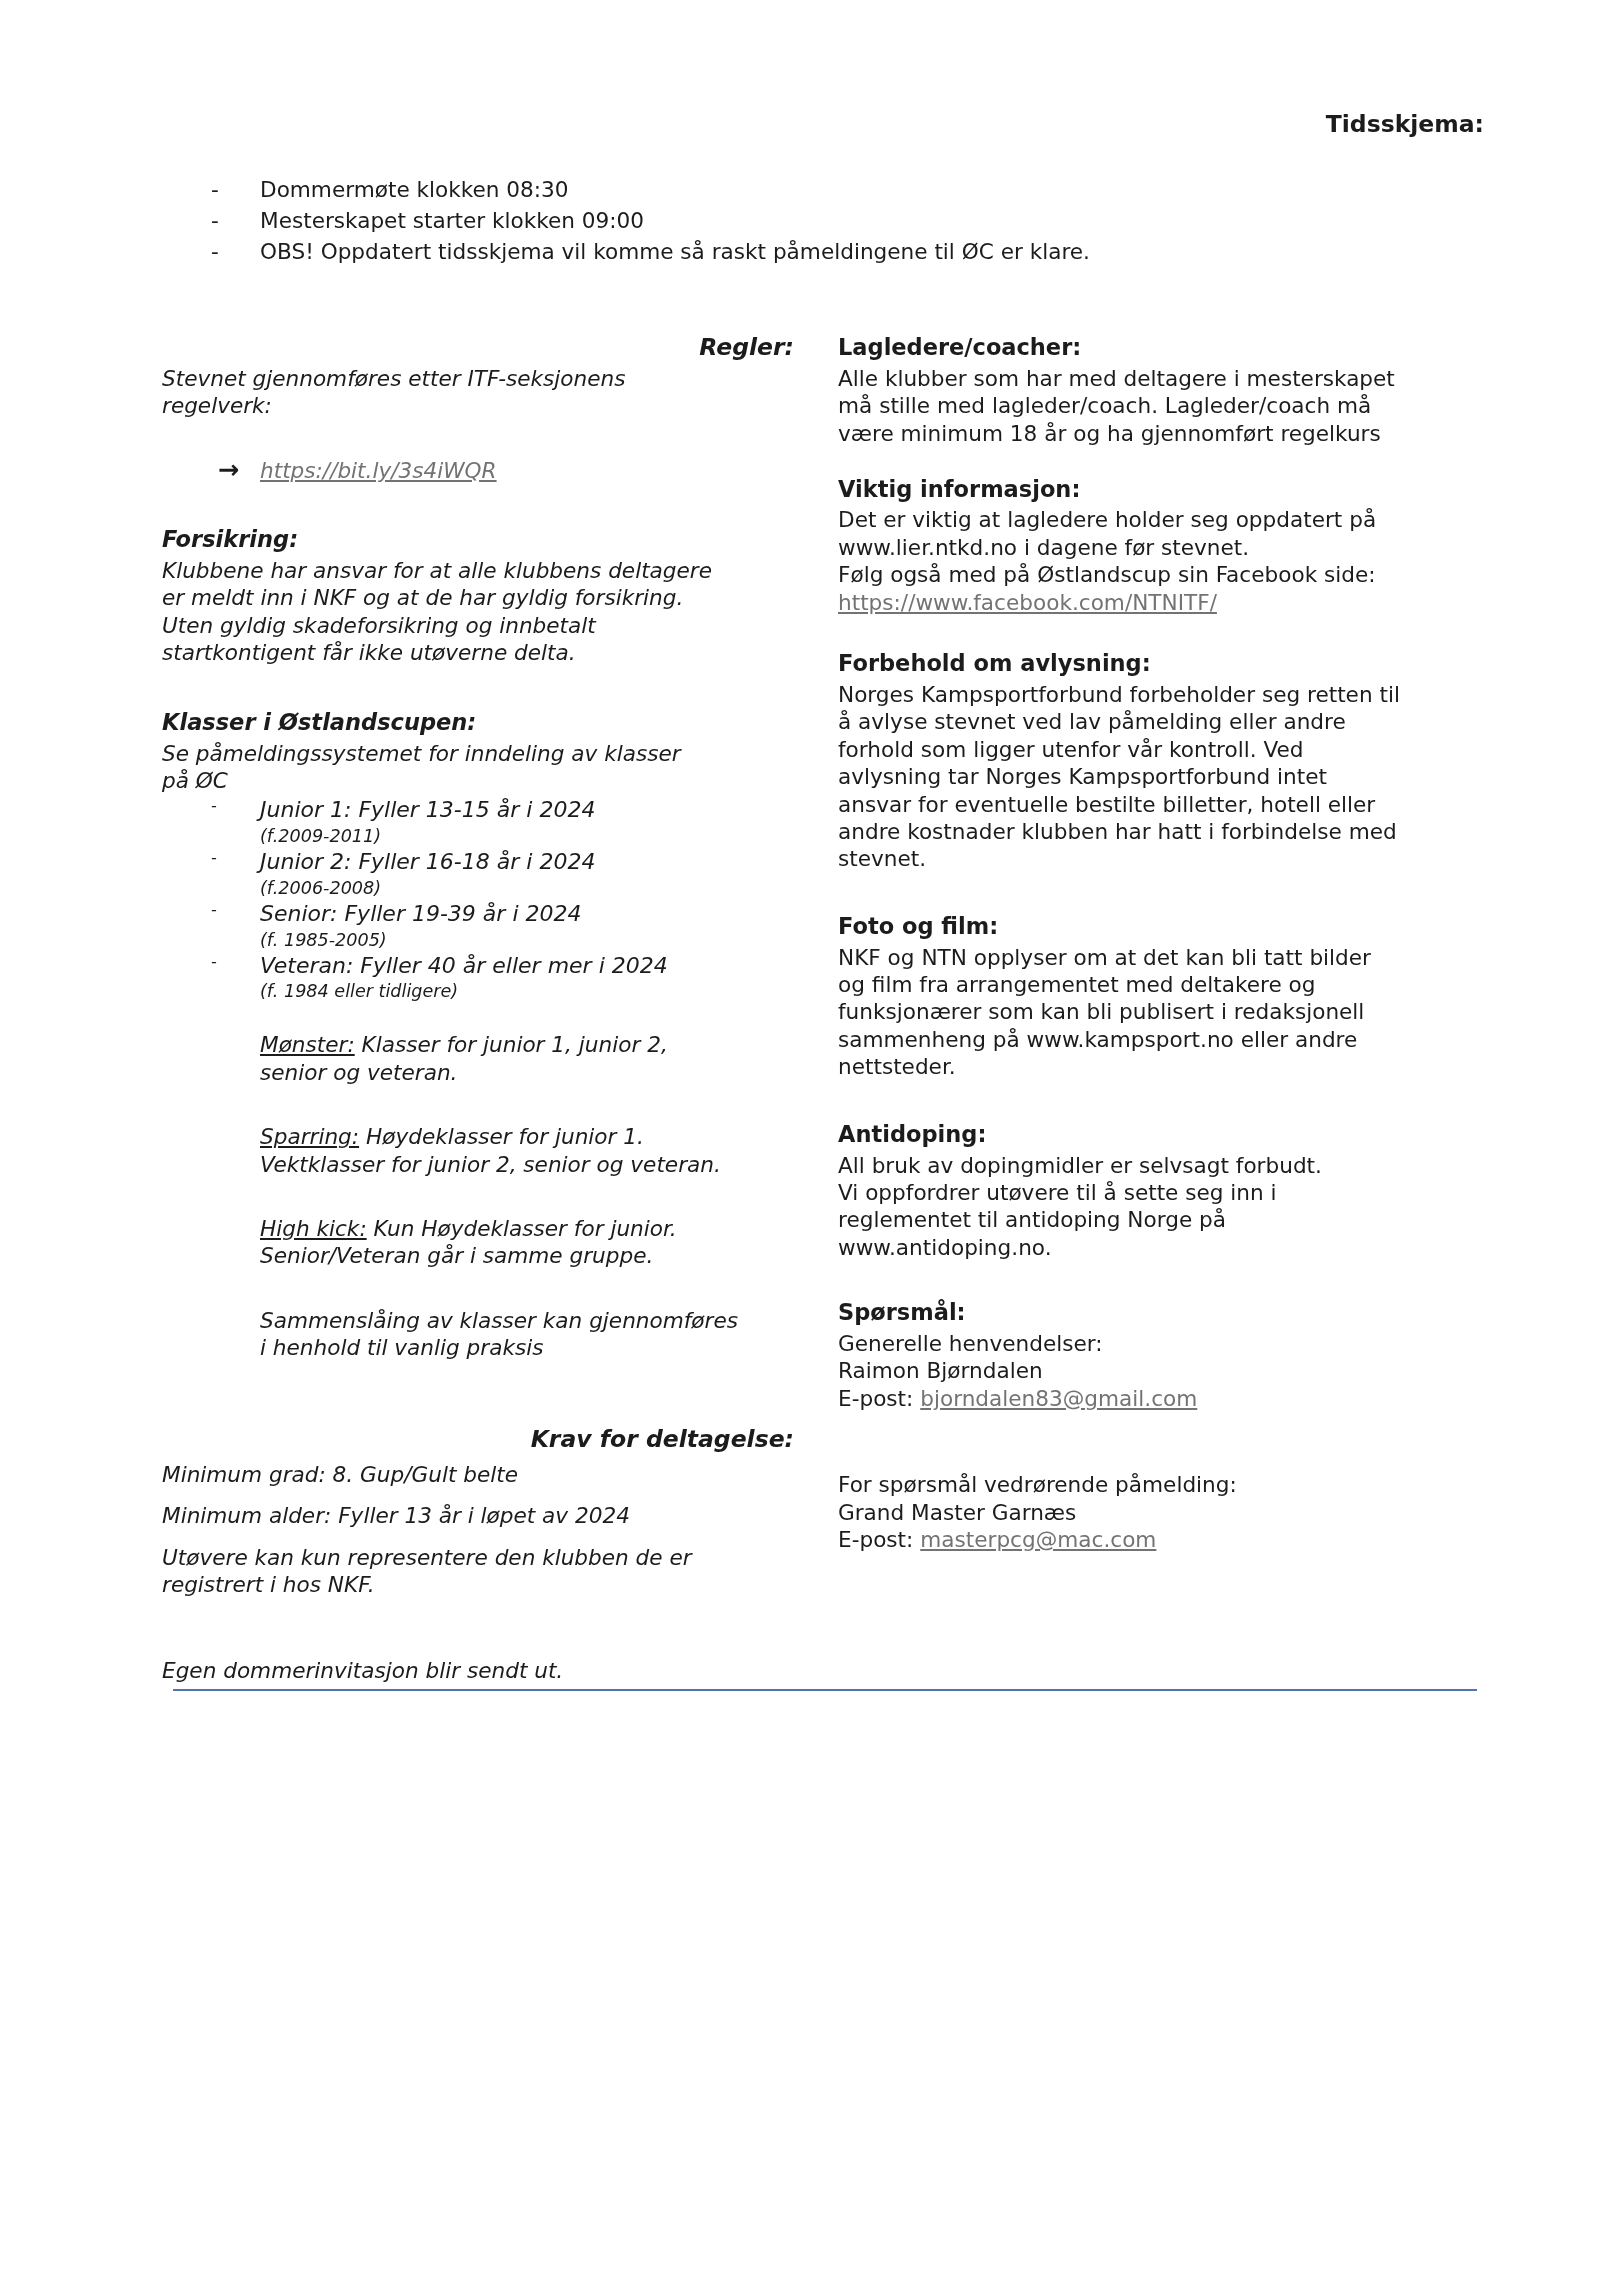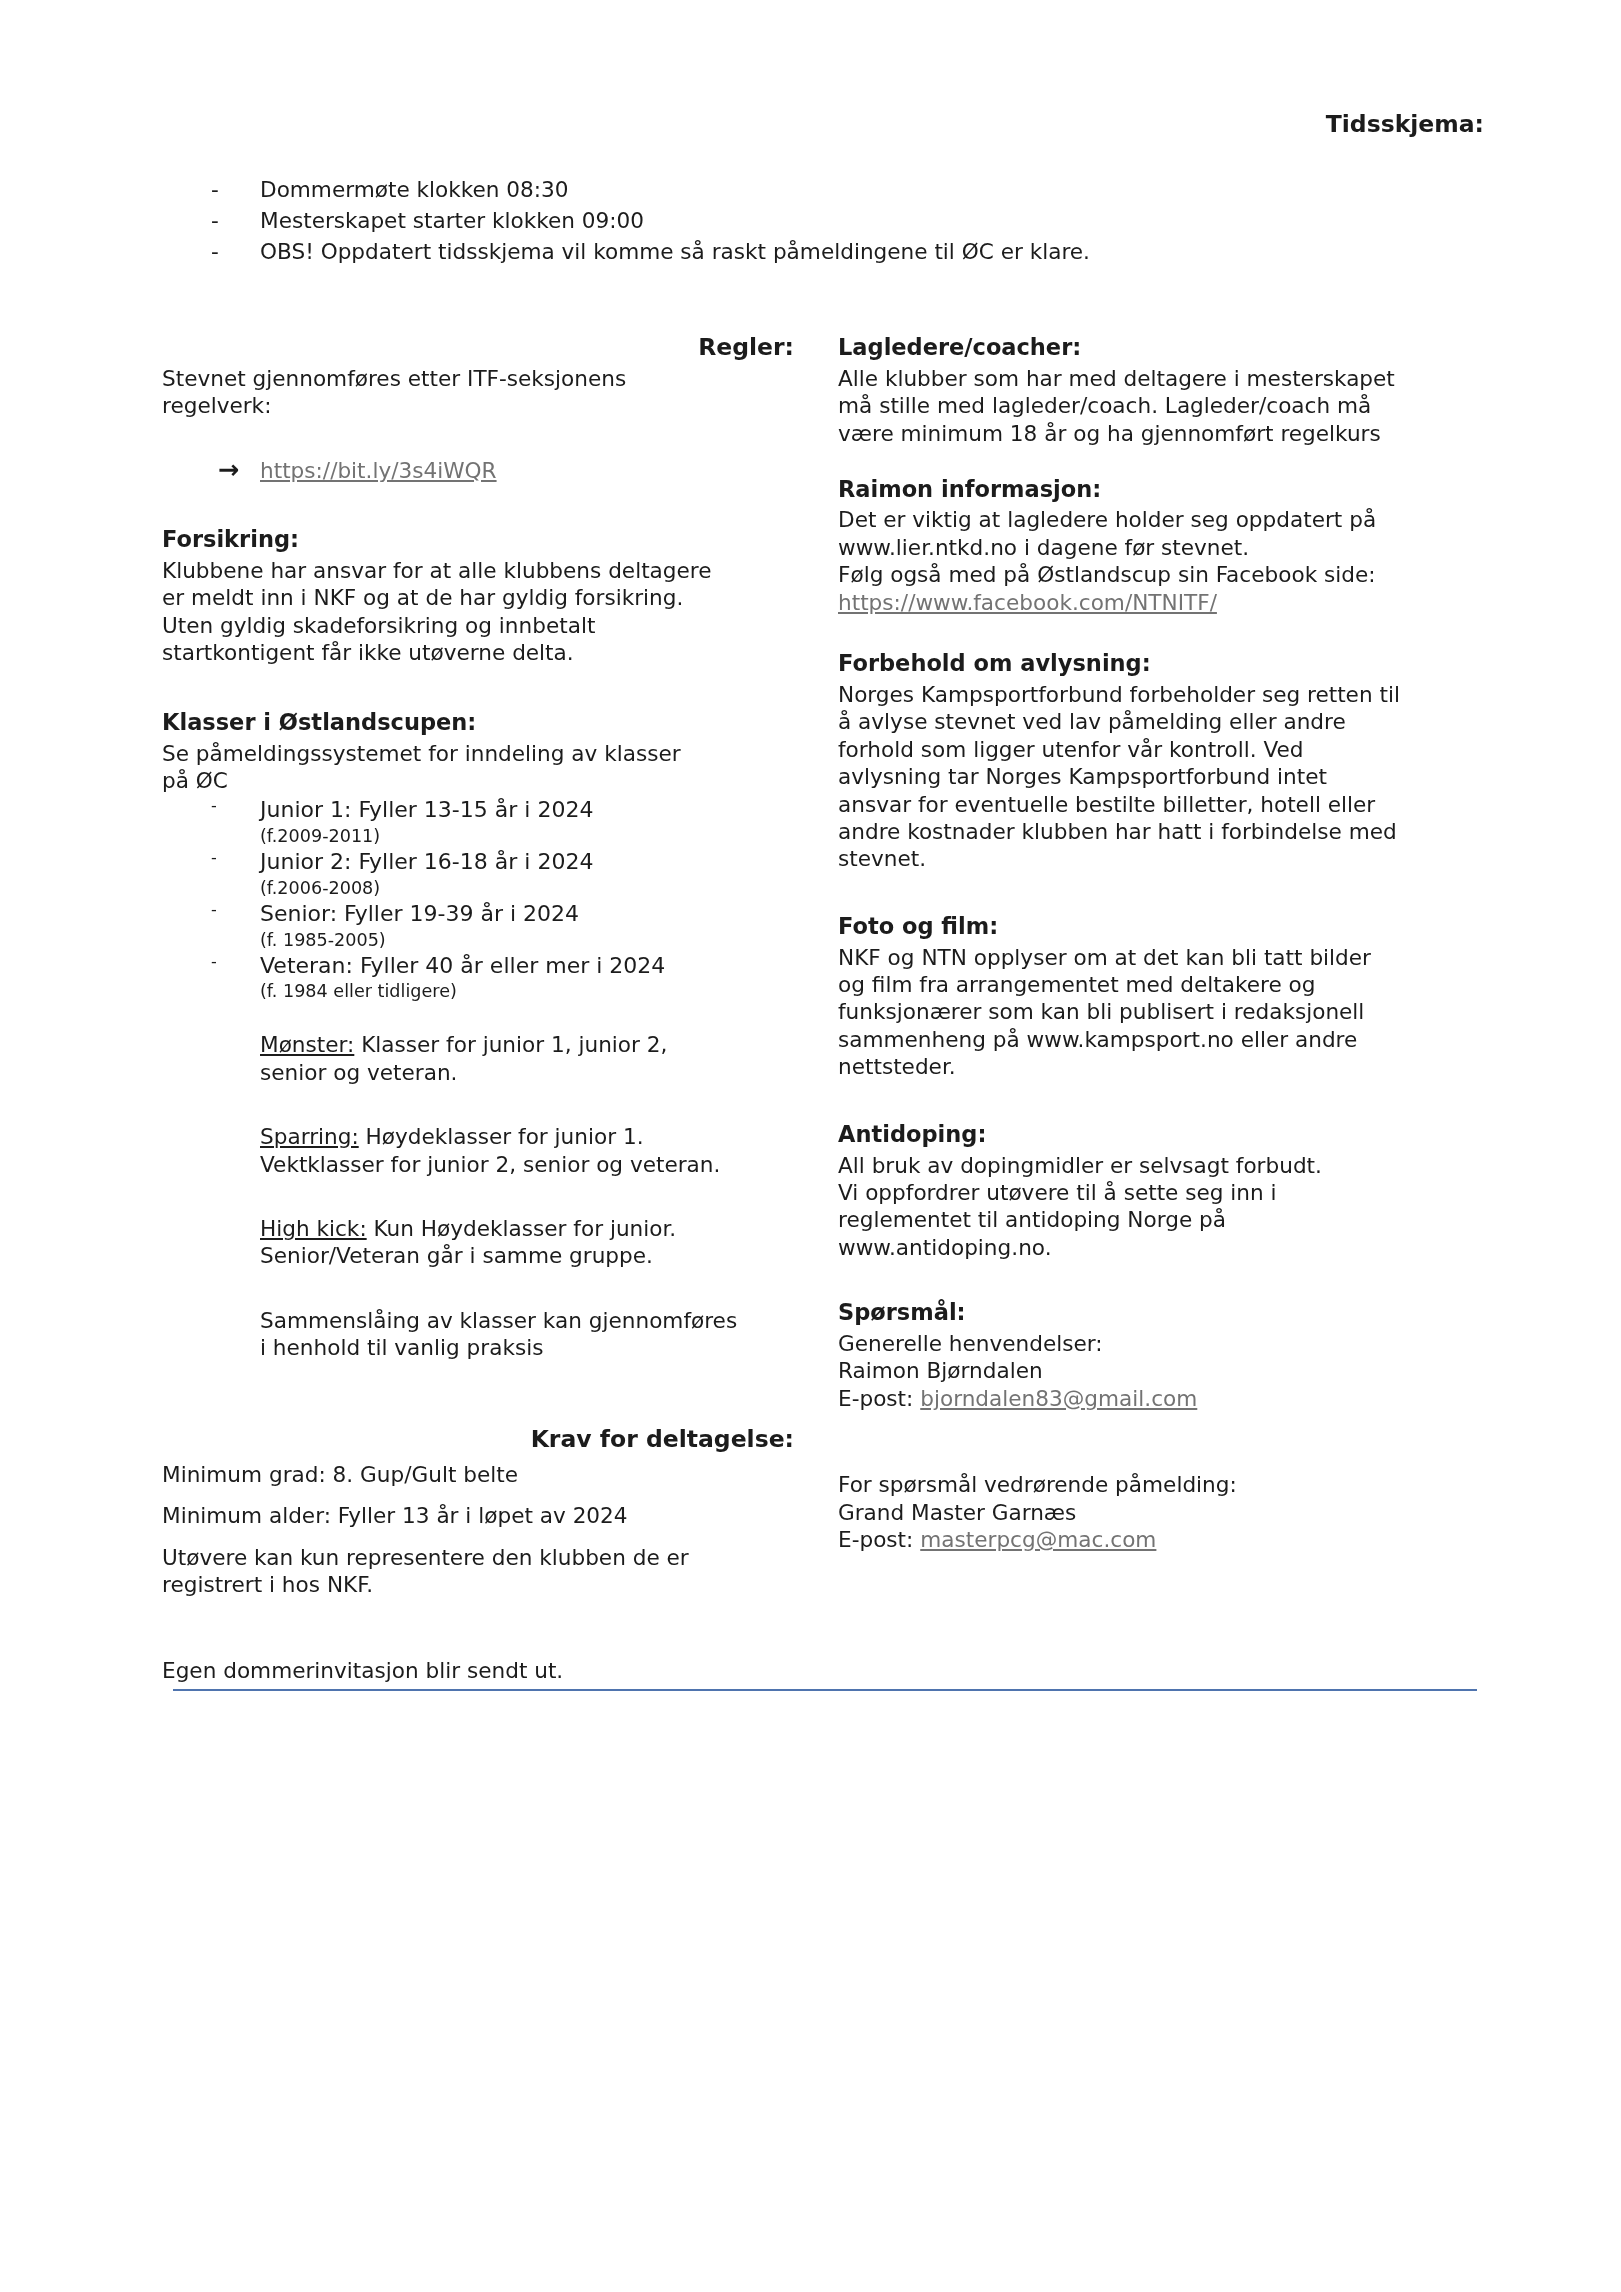--- a/index.html
+++ b/index.html
@@ -18,21 +18,21 @@
   .body  { font-size: 21.6px; line-height: 27.4px; margin: 0; }
   .pre   { white-space: pre-line; }
   .ul    { text-decoration: underline; }
 
   .top-bullets { margin-top: 35px; }
   .top-bullets .bullet { display: flex; margin-left: 49px; font-size: 21.6px; line-height: 31px; }
   .dash { flex: none; width: 49px; }
   .btext { flex: 1; }
 
   .columns { display: flex; margin-top: 66px; }
-  .col-left  { width: 632px; flex: none; }
+  .col-left  { width: 632px; flex: none; font-style: italic; }
   .col-gap   { width: 44px; flex: none; }
   .col-right { width: 652px; flex: none; }
 
   .arrow-row { display: flex; margin-left: 56px; margin-top: 35px; margin-bottom: 41px; align-items: baseline; }
   .arrow { flex: none; width: 42px; font-size: 25.5px; font-weight: bold; line-height: 29px; }
 
   .link { color: #737373; text-decoration: underline; cursor: pointer; }
 
   .klist { margin-top: 2px; }
   .klist .bullet { display: flex; margin-left: 49px; }
@@ -159,21 +159,21 @@
 
       <div class="col-gap"></div>
 
       <div class="col col-right">
 
         <h3 class="h-reg">Lagledere/coacher:</h3>
         <p class="body pre">Alle klubber som har med deltagere i mesterskapet
 må stille med lagleder/coach. Lagleder/coach må
 være minimum 18 år og ha gjennomført regelkurs</p>
 
-        <h3 class="h-reg mt-28">Raimon informasjon:</h3>
+        <h3 class="h-reg mt-28">Viktig informasjon:</h3>
         <p class="body pre">Det er viktig at lagledere holder seg oppdatert på
 www.lier.ntkd.no i dagene før stevnet.</p>
 
         <p class="body mt-30">Følg også med på Østlandscup sin Facebook side:</p>
         <p class="body"><a class="link" href="#">https://www.facebook.com/NTNITF/</a></p>
 
         <h3 class="h-reg mt-34">Forbehold om avlysning:</h3>
         <p class="body pre">Norges Kampsportforbund forbeholder seg retten til
 å avlyse stevnet ved lav påmelding eller andre
 forhold som ligger utenfor vår kontroll. Ved

